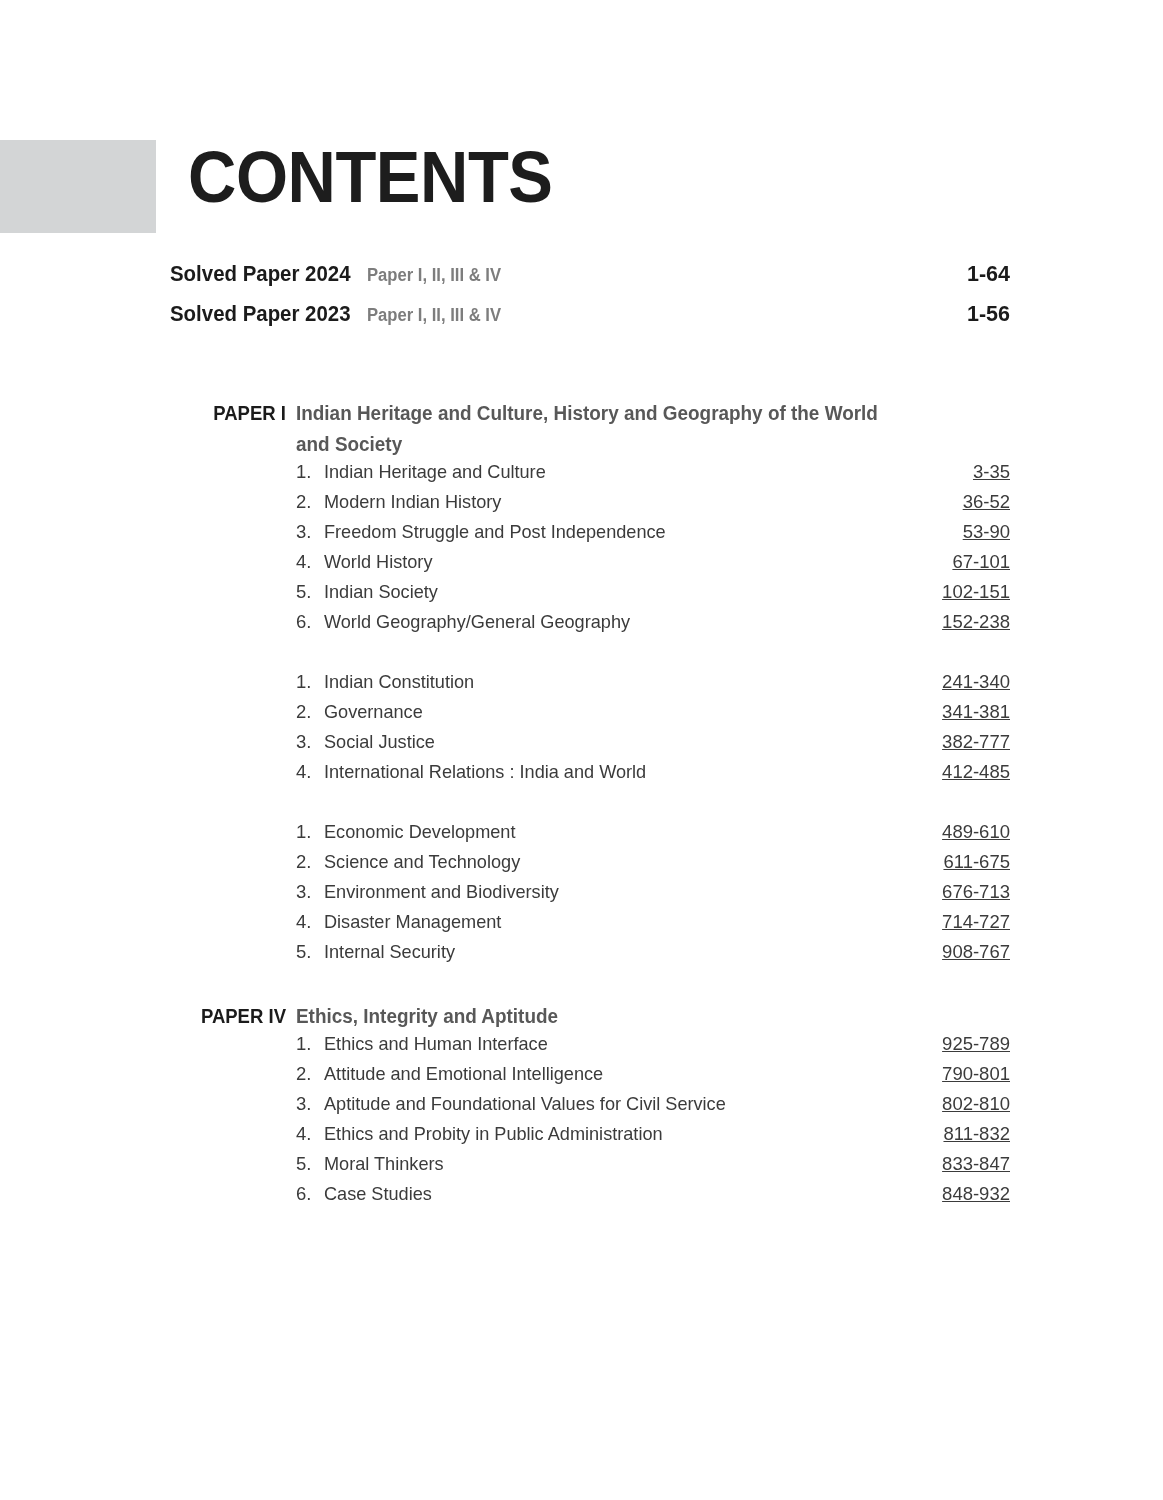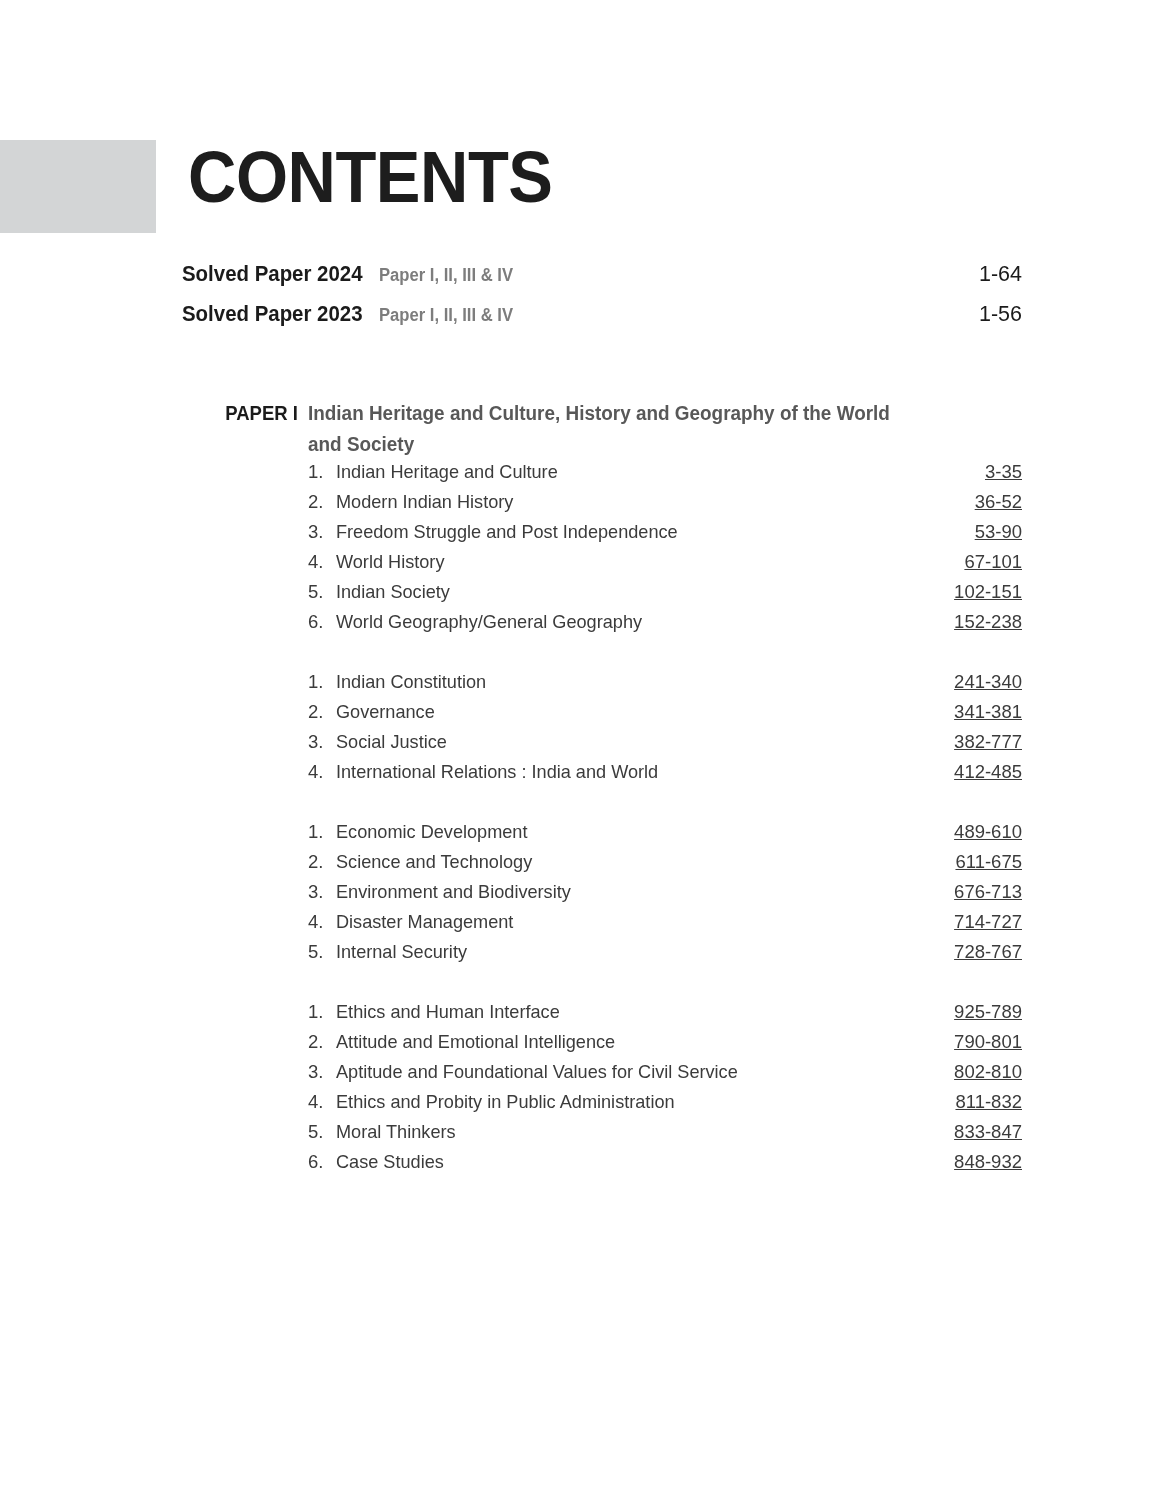--- a/index.html
+++ b/index.html
@@ -35,21 +35,21 @@
     color: #1d1d1d;
     line-height: 1;
     transform: scaleX(0.93);
     transform-origin: left center;
     white-space: nowrap;
   }
 
   
   .toc {
     position: absolute;
-    left: 182px;
+    left: 170px;
     top: 262px;
     width: 840px;
   }
 
   
   .solved-row {
     display: flex;
     align-items: baseline;
     height: 40px;
     white-space: nowrap;
@@ -65,21 +65,21 @@
     font-size: 17.5px;
     font-weight: 700;
     color: #7d7d7d;
     margin-left: 7px;
     transform: scaleX(0.95);
     transform-origin: left center;
   }
   .solved-pages {
     margin-left: auto;
     font-size: 21.5px;
-    font-weight: 400;
+    font-weight: 700;
     color: #1b1b1b;
     text-align: right;
   }
 
   
   .paper-group {
     margin-top: 30px;
   }
   .paper-group.first { margin-top: 56px; }
 
@@ -243,26 +243,30 @@
         <span class="chapter-pages">676-713</span>
       </li>
       <li class="chapter-row">
         <span class="chapter-num">4.</span>
         <span class="chapter-name">Disaster Management</span>
         <span class="chapter-pages">714-727</span>
       </li>
       <li class="chapter-row">
         <span class="chapter-num">5.</span>
         <span class="chapter-name">Internal Security</span>
-        <span class="chapter-pages">728-767</span>
+        <span class="chapter-pages">908-767</span>
       </li>
     </ul>
   </div>
 
   <div class="paper-group">
+    <div class="paper-head">
+      <div class="paper-label">PAPER IV</div>
+      <div class="paper-title">Ethics, Integrity and Aptitude</div>
+    </div>
     <ul class="chapter-list">
       <li class="chapter-row">
         <span class="chapter-num">1.</span>
         <span class="chapter-name">Ethics and Human Interface</span>
         <span class="chapter-pages">925-789</span>
       </li>
       <li class="chapter-row">
         <span class="chapter-num">2.</span>
         <span class="chapter-name">Attitude and Emotional Intelligence</span>
         <span class="chapter-pages">790-801</span>

